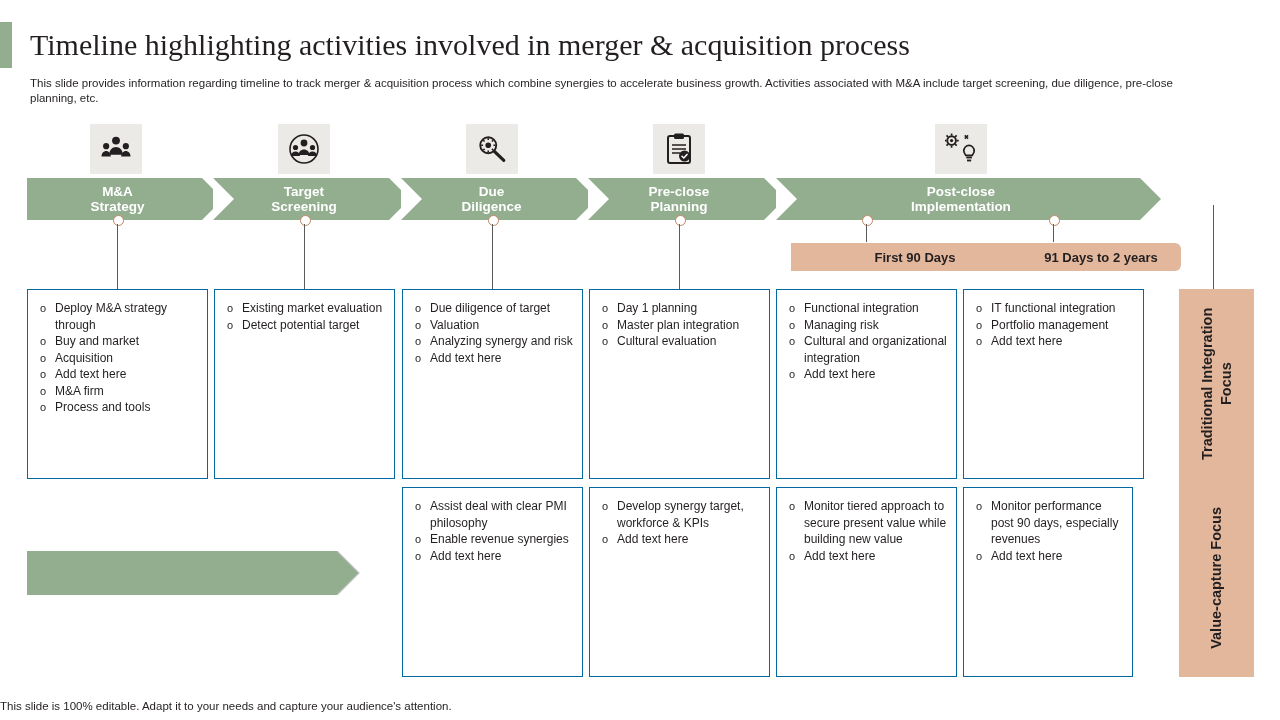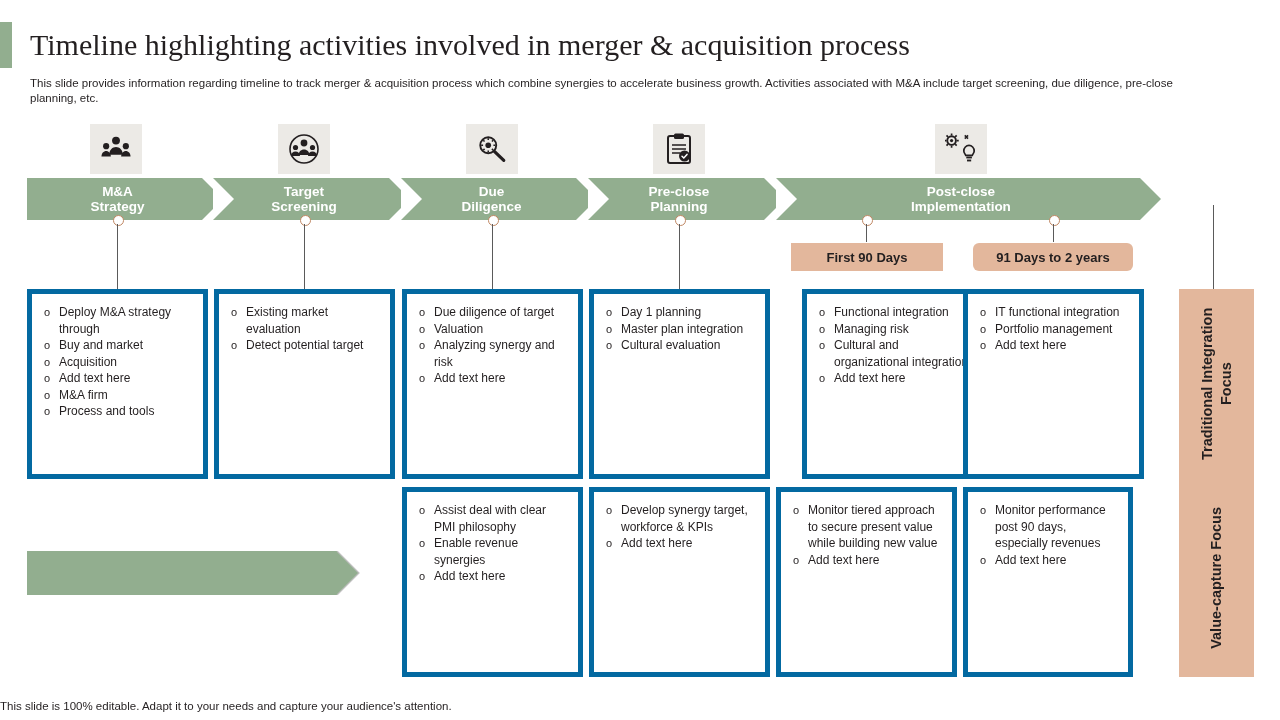--- a/index.html
+++ b/index.html
@@ -55,26 +55,26 @@
   .dot{
     position:absolute;width:9px;height:9px;border-radius:50%;
     background:#ffffff;border:1.3px solid #c08763;
   }
   .vline{position:absolute;width:1px;background:#5a5a5a;}
 
   
   .badge{
     position:absolute;height:28px;background:#e3b79c;
     display:flex;align-items:center;justify-content:center;
-    font-size:13px;font-weight:bold;color:#231f20;
+    font-size:13px;font-weight:bold;color:#231f20;padding-left:48px;
   }
 
   
   .card{
-    position:absolute;border:5px solid #0369a1;background:#ffffff;
+    position:absolute;border:1px solid #0369a1;background:#ffffff;
     box-sizing:border-box;padding:10px 8px 8px 10px;
   }
   .card ul{list-style:none;margin:0;padding:0;}
   .card li{
     position:relative;padding-left:17px;
     font-size:12px;line-height:16.5px;color:#231f20;margin-bottom:0px;
   }
   .card li:before{
     content:"o";position:absolute;left:2px;top:0;font-size:11px;color:#231f20;
   }
@@ -249,21 +249,21 @@
 </div>
 
 <div class="card" style="left:589px;top:289px;width:181px;height:190px;">
   <ul>
     <li>Day 1 planning</li>
     <li>Master plan integration</li>
     <li>Cultural evaluation</li>
   </ul>
 </div>
 
-<div class="card" style="left:776px;top:289px;width:181px;height:190px;margin-left:26px;">
+<div class="card" style="left:776px;top:289px;width:181px;height:190px;">
   <ul>
     <li>Functional integration</li>
     <li>Managing risk</li>
     <li>Cultural and organizational integration</li>
     <li>Add text here</li>
   </ul>
 </div>
 
 <div class="card" style="left:963px;top:289px;width:181px;height:190px;">
   <ul>

